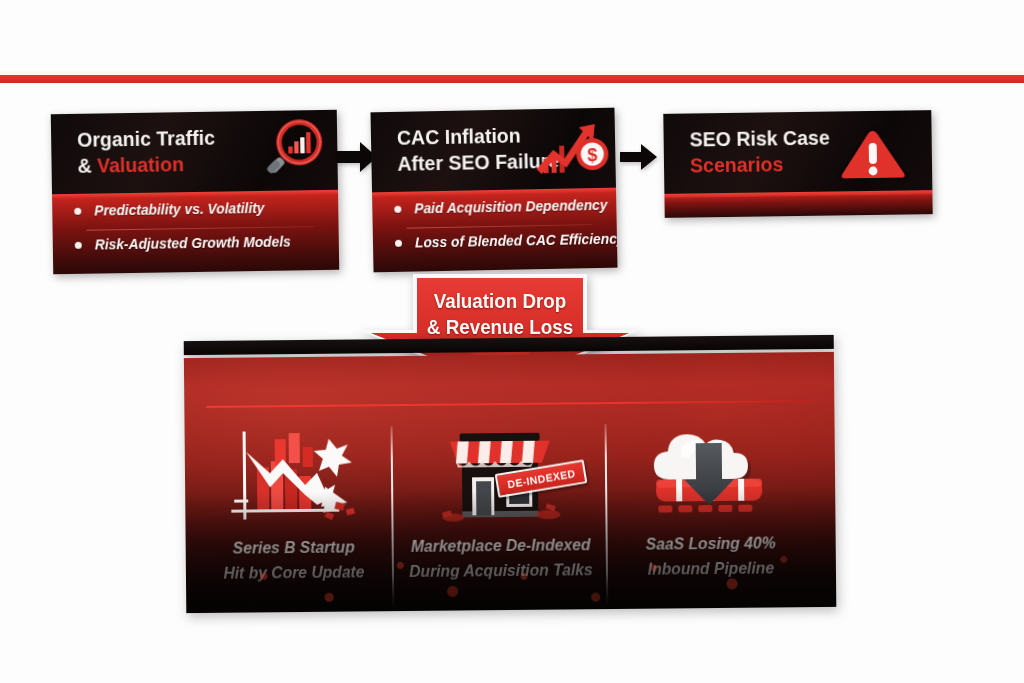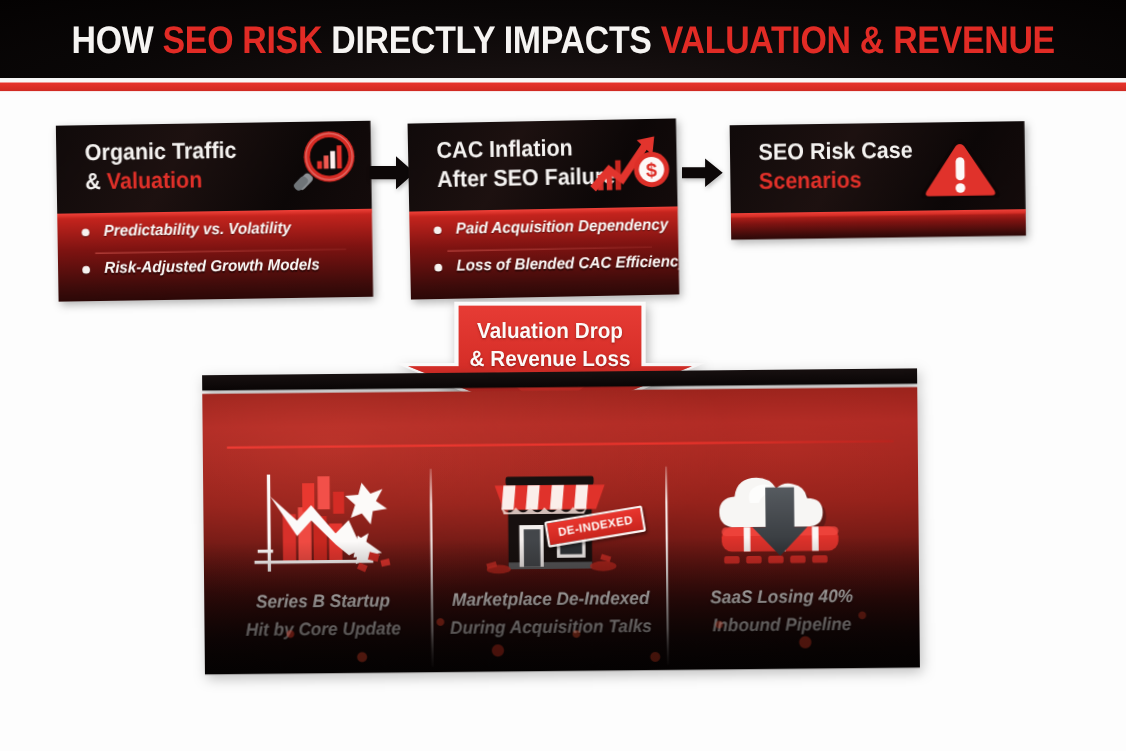--- a/index.html
+++ b/index.html
@@ -294,23 +294,20 @@
     border-radius: 2px;
     box-shadow: 1px 2px 3px rgba(0,0,0,0.45);
     white-space: nowrap;
   }
 </style>
 </head>
 <body>
 
 <div id="canvas">
 
-  <div id="header-bar">
-    <div id="header-title"><span class="w">HOW </span><span class="r">SEO RISK </span><span class="w">DIRECTLY IMPACTS </span><span class="r">VALUATION &amp; REVENUE</span></div>
-  </div>
   <div id="header-rule-dark"></div>
   <div id="header-rule"></div>
   <div id="header-rule-low"></div>
 
   <div class="card" id="card-1">
     <div class="card-head">
       <div class="card-head-txt">
         <div>Organic Traffic</div>
         <div><span>&amp; </span><span class="r">Valuation</span></div>
       </div>

